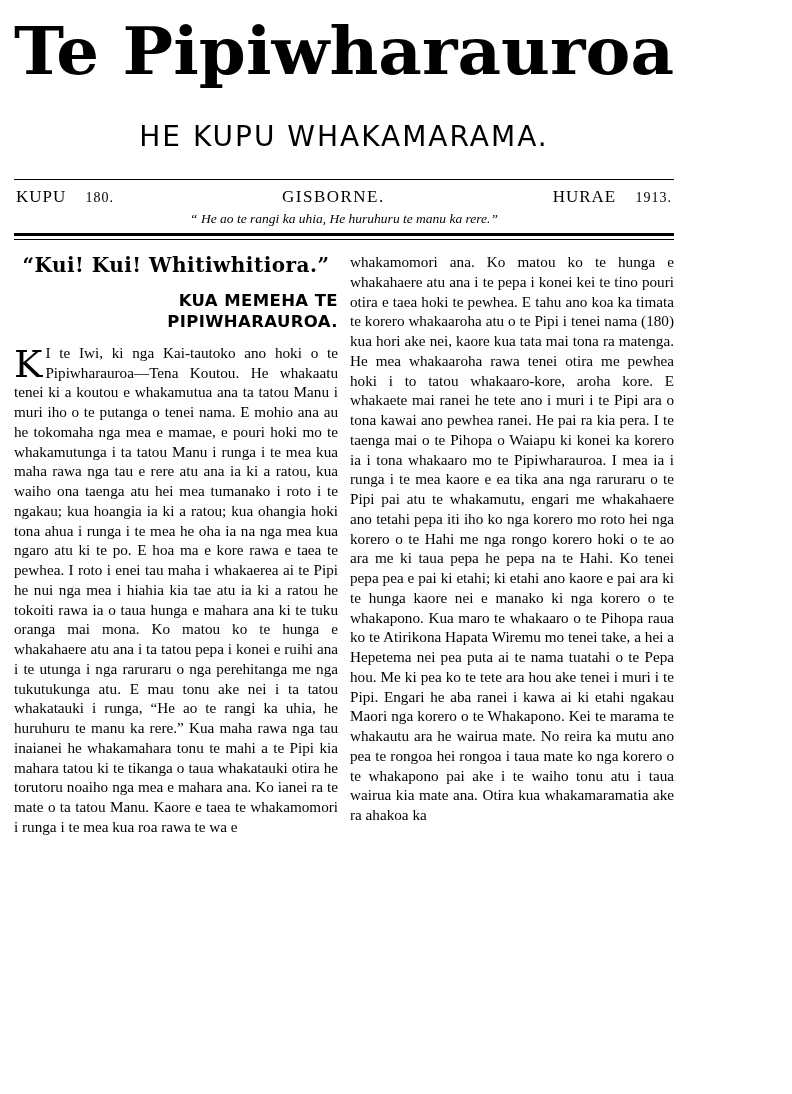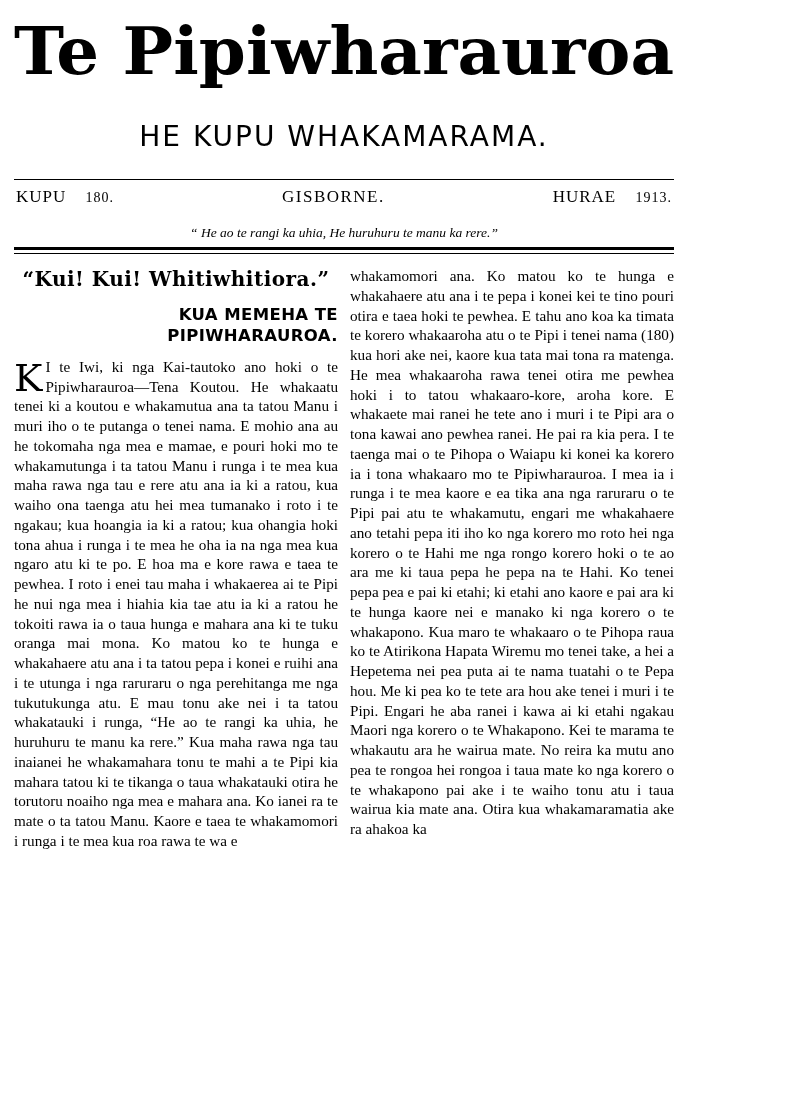--- a/index.html
+++ b/index.html
@@ -73,21 +73,21 @@
   }
   .issueline .nama { text-align: left; }
   .issueline .place { text-align: left; letter-spacing: 1.5px; }
   .issueline .date { text-align: right; }
   .issueline .small { font-size: 14px; margin-left: 14px; }
 
   .motto {
     text-align: center;
     font-style: italic;
     font-size: 13.5px;
-    margin-top: 18px;
+    margin-top: 4px;
   }
 
   
   .columns {
     display: flex;
     margin: 12px 14px 0 14px;
     gap: 12px;
   }
   .col {
     width: 366px;

